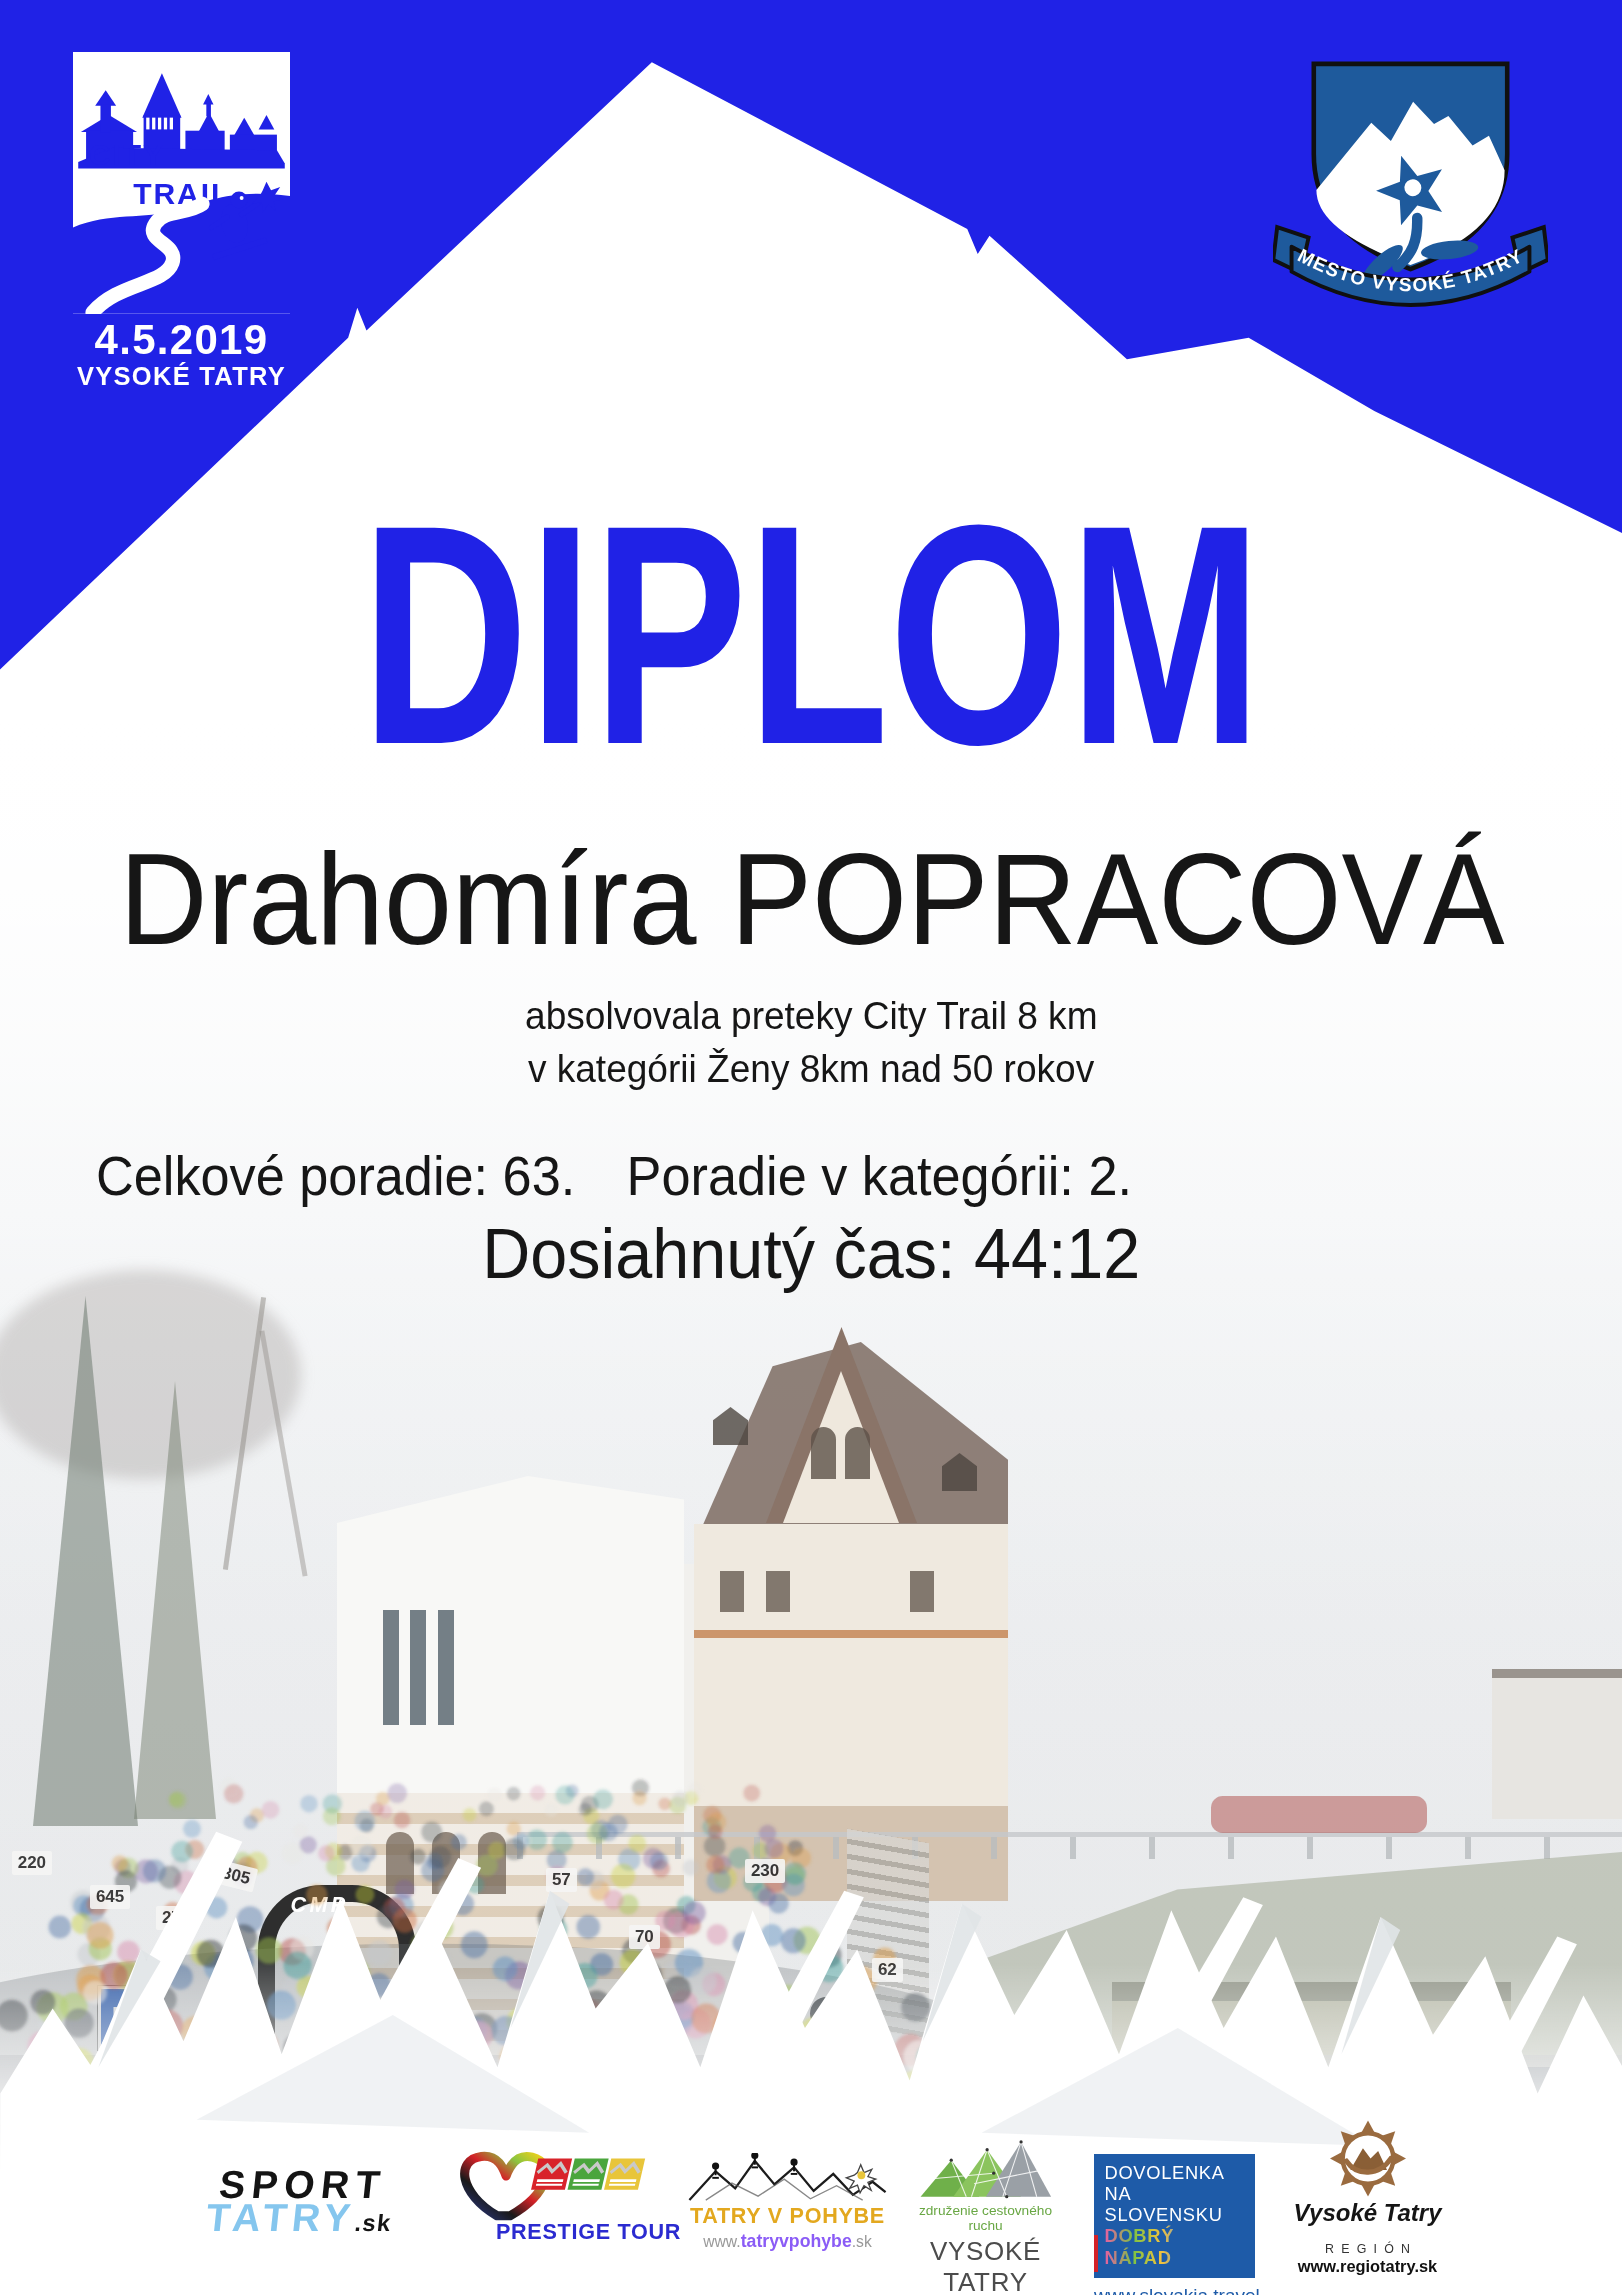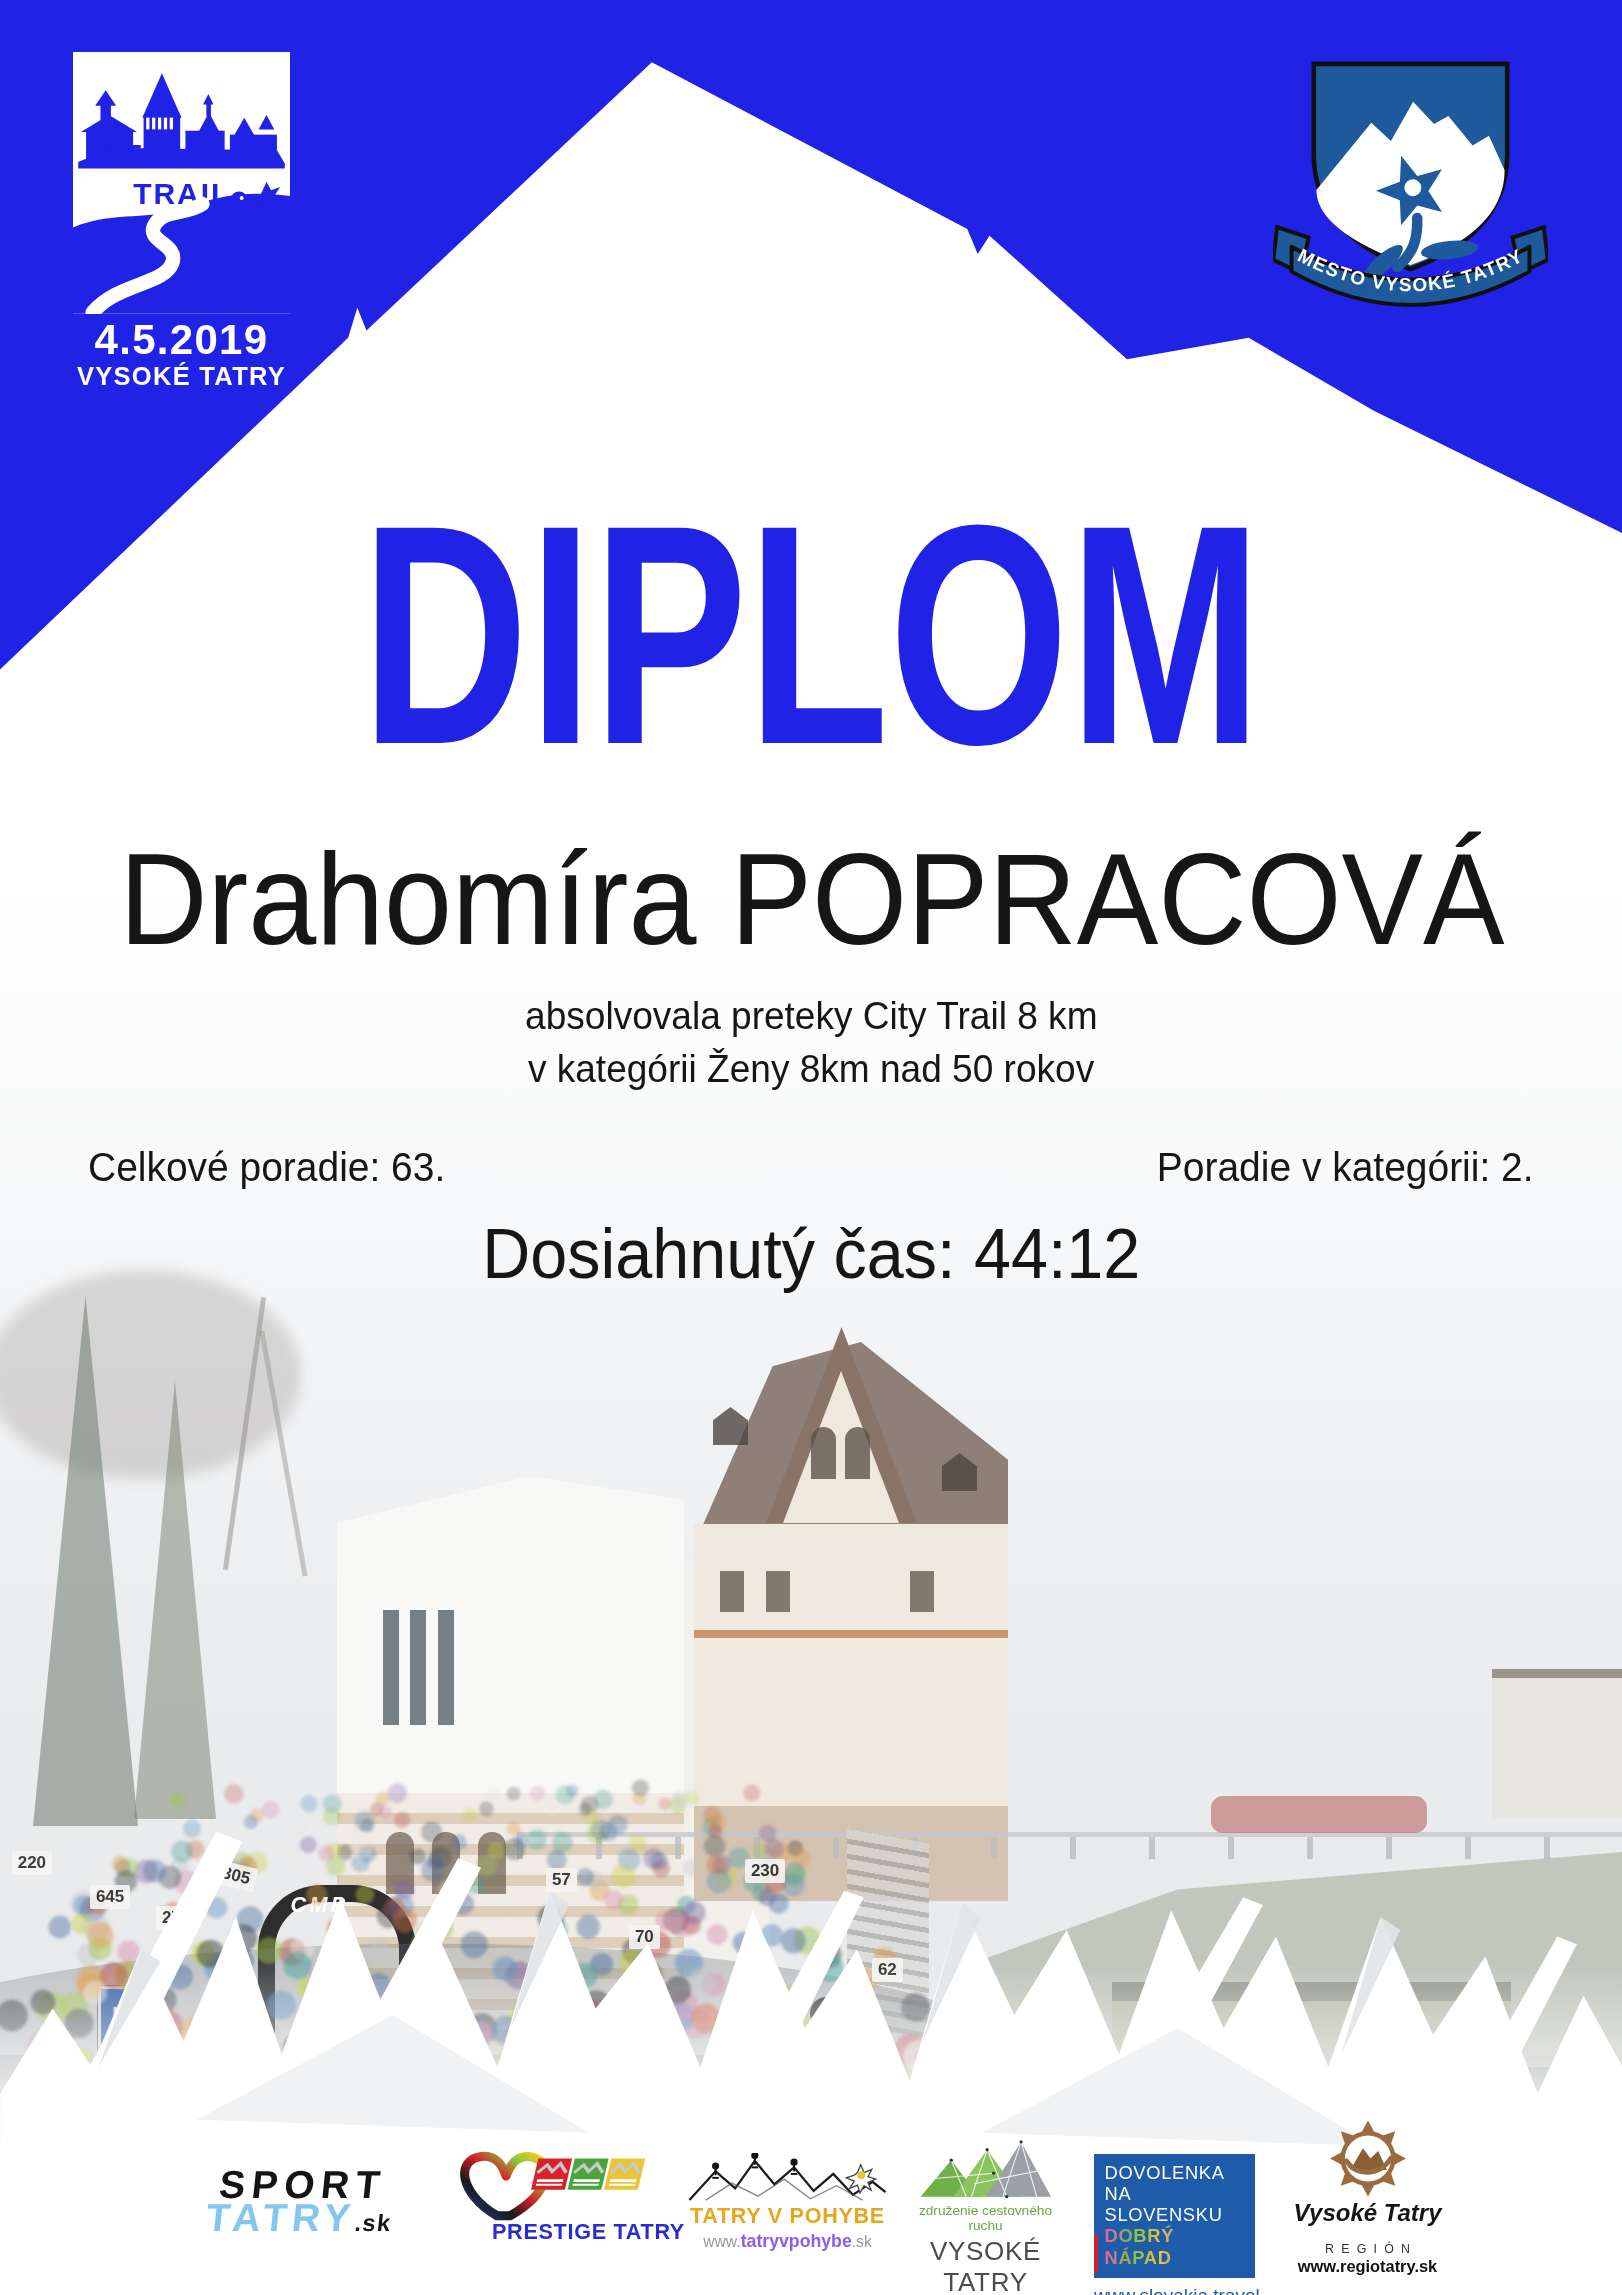--- a/index.html
+++ b/index.html
@@ -17,21 +17,21 @@
   #crest-svg{left:1273px; top:56px; width:275px; height:281px; z-index:3;}
   
   #title-band{left:0; top:497px; width:1623px; height:275px; display:flex; align-items:center; justify-content:center; z-index:4;}
   #title-band span{display:inline-block; font-size:313px; font-weight:bold; color:#2022e6; line-height:1; transform:scaleX(0.74); white-space:nowrap;}
   
   .inktext{color:#161616; z-index:4;}
   #name-band{left:0; top:813px; width:1623px; height:171px; display:flex; align-items:center; justify-content:center;}
   #name-band span{display:inline-block; font-size:130px; line-height:1; transform:scaleX(0.94); white-space:nowrap;}
   #sub-band{left:0; top:989px; width:1623px; text-align:center; font-size:39px; line-height:1.37;}
   #sub-band .cond{display:inline-block; transform:scaleX(0.95); white-space:nowrap;}
-  #rank-band{left:88px; top:1144px; width:1446px; display:flex; justify-content:space-between; font-size:41px;}
+  #rank-band{left:96px; top:1144px; width:1446px; display:flex; font-size:55px;}
   #rank-band .l{display:inline-block; transform:scaleX(0.95); transform-origin:left center; white-space:nowrap;}
   #rank-band .r{display:inline-block; transform:scaleX(0.95); transform-origin:right center; white-space:nowrap;}
   #time-band{left:0; top:1214px; width:1623px; text-align:center; font-size:70px;}
   #time-band .cond{display:inline-block; transform:scaleX(0.95); white-space:nowrap;}
   
   #photo{left:0; top:720px; width:1623px; height:1459px; z-index:1; overflow:hidden;
     background:linear-gradient(180deg,#ffffff 0%,#f4f5f7 16%,#eef0f2 38%,#e9ebed 62%,#e3e5e7 100%);}
   #photo .ph{position:absolute;}
   #photo .fog{left:0;top:0;width:100%;height:100%;z-index:30;pointer-events:none;
     background:linear-gradient(180deg,rgba(255,255,255,.98) 0%,rgba(255,255,255,.9) 10%,rgba(255,255,255,.6) 28%,rgba(255,255,255,.28) 46%,rgba(255,255,255,.12) 60%,rgba(255,255,255,.10) 100%);}
@@ -722,21 +722,21 @@
         <polyline points="195,38 207,26 217,36 227,24 239,38" fill="none" stroke="#c9c9c9" stroke-width="5"></polyline>
         <polyline points="251,38 263,26 273,36 283,24 295,38" fill="none" stroke="#c9c9c9" stroke-width="5"></polyline>
         <rect x="141" y="48" width="40" height="4" fill="#fff"></rect>
           <rect x="197" y="48" width="40" height="4" fill="#fff"></rect>
           <rect x="253" y="48" width="40" height="4" fill="#fff"></rect>
         <rect x="141" y="55" width="40" height="3" fill="#fff"></rect>
           <rect x="197" y="55" width="40" height="3" fill="#fff"></rect>
           <rect x="253" y="55" width="40" height="3" fill="#fff"></rect>
       </g>
     </svg>
-    <div class="nm">PRESTIGE TATRY</div>
+    <div class="nm">PRESTIGE TOUR</div>
   </div>
 
   <div id="sp-pohybe" class="abs sponsor">
     <svg viewBox="0 0 310 78" width="203" height="51" aria-hidden="true">
       <polyline points="5,72 45,28 75,54 105,12 135,48 165,22 195,58 225,32 255,64 285,44 305,60" fill="none" stroke="#1c1c1c" stroke-width="3.5"></polyline>
       <polyline points="30,72 70,46 110,66 150,40 190,70 230,50 270,72" fill="none" stroke="#555" stroke-width="2" opacity=".7"></polyline>
       <g stroke="#111" stroke-width="3">
         <circle cx="45" cy="20" r="4" fill="#111"></circle>
           <line x1="45" y1="24" x2="45" y2="34"></line>
           <line x1="40" y1="38" x2="50" y2="38"></line>

